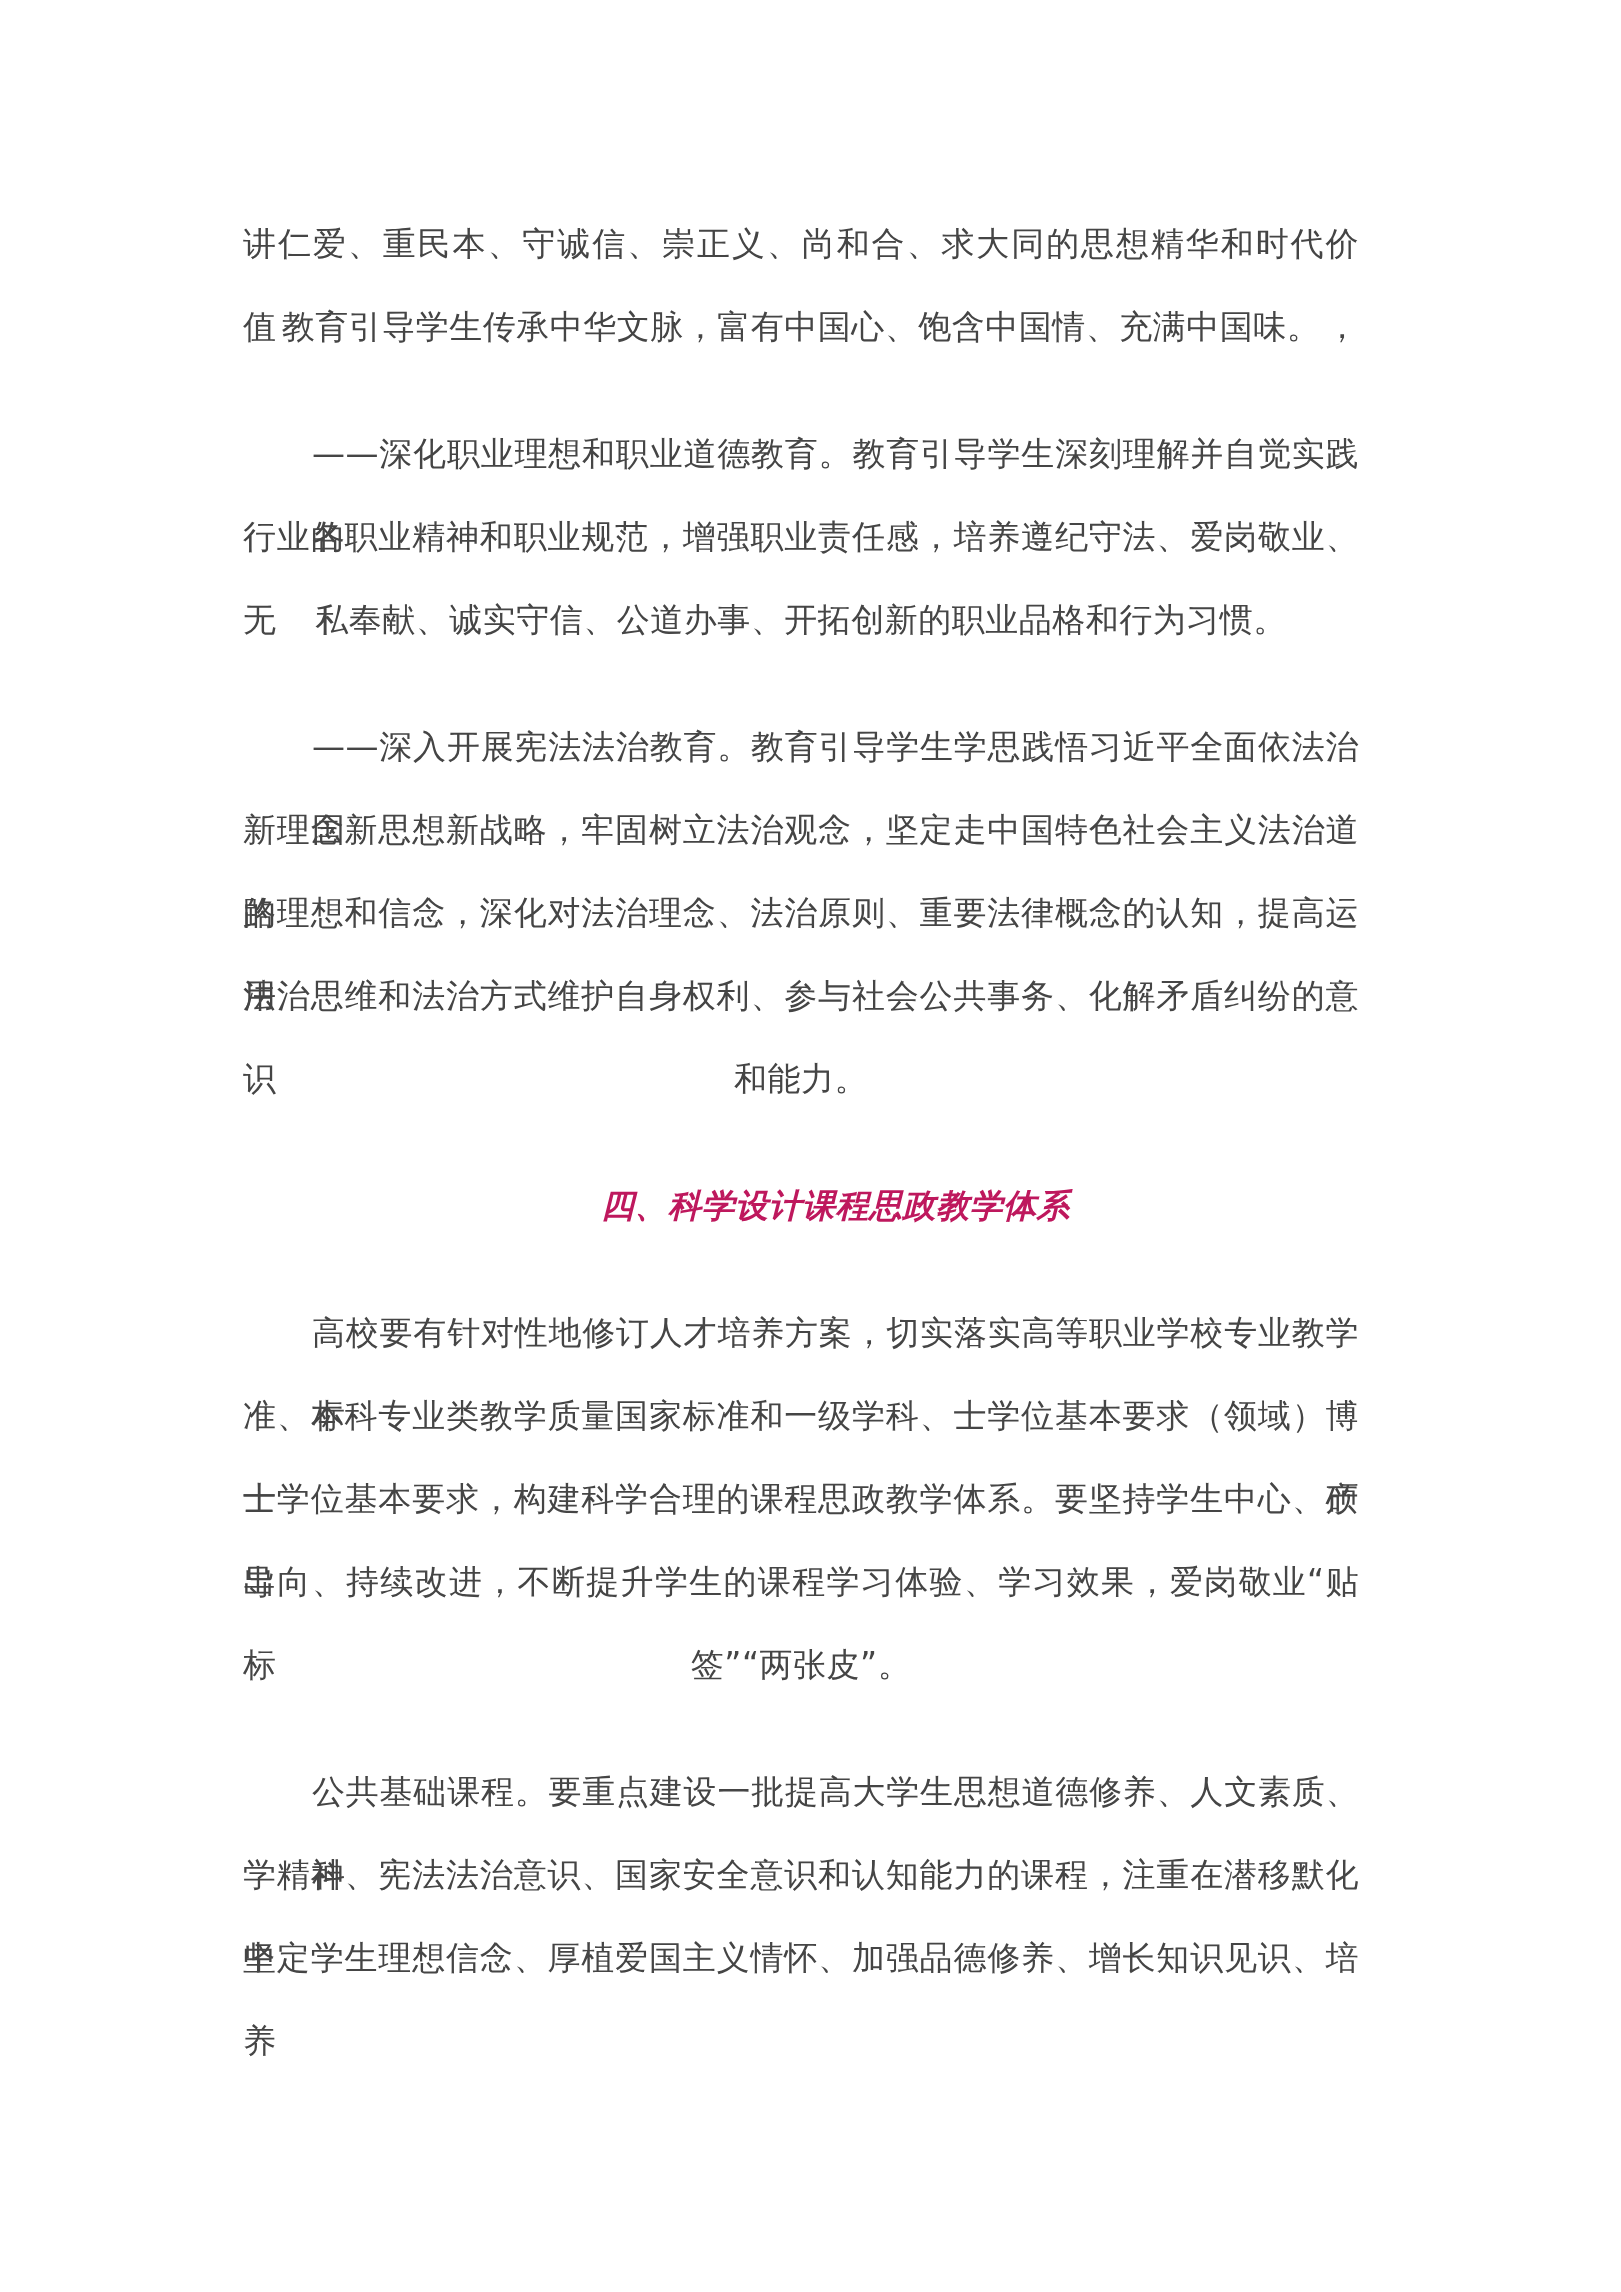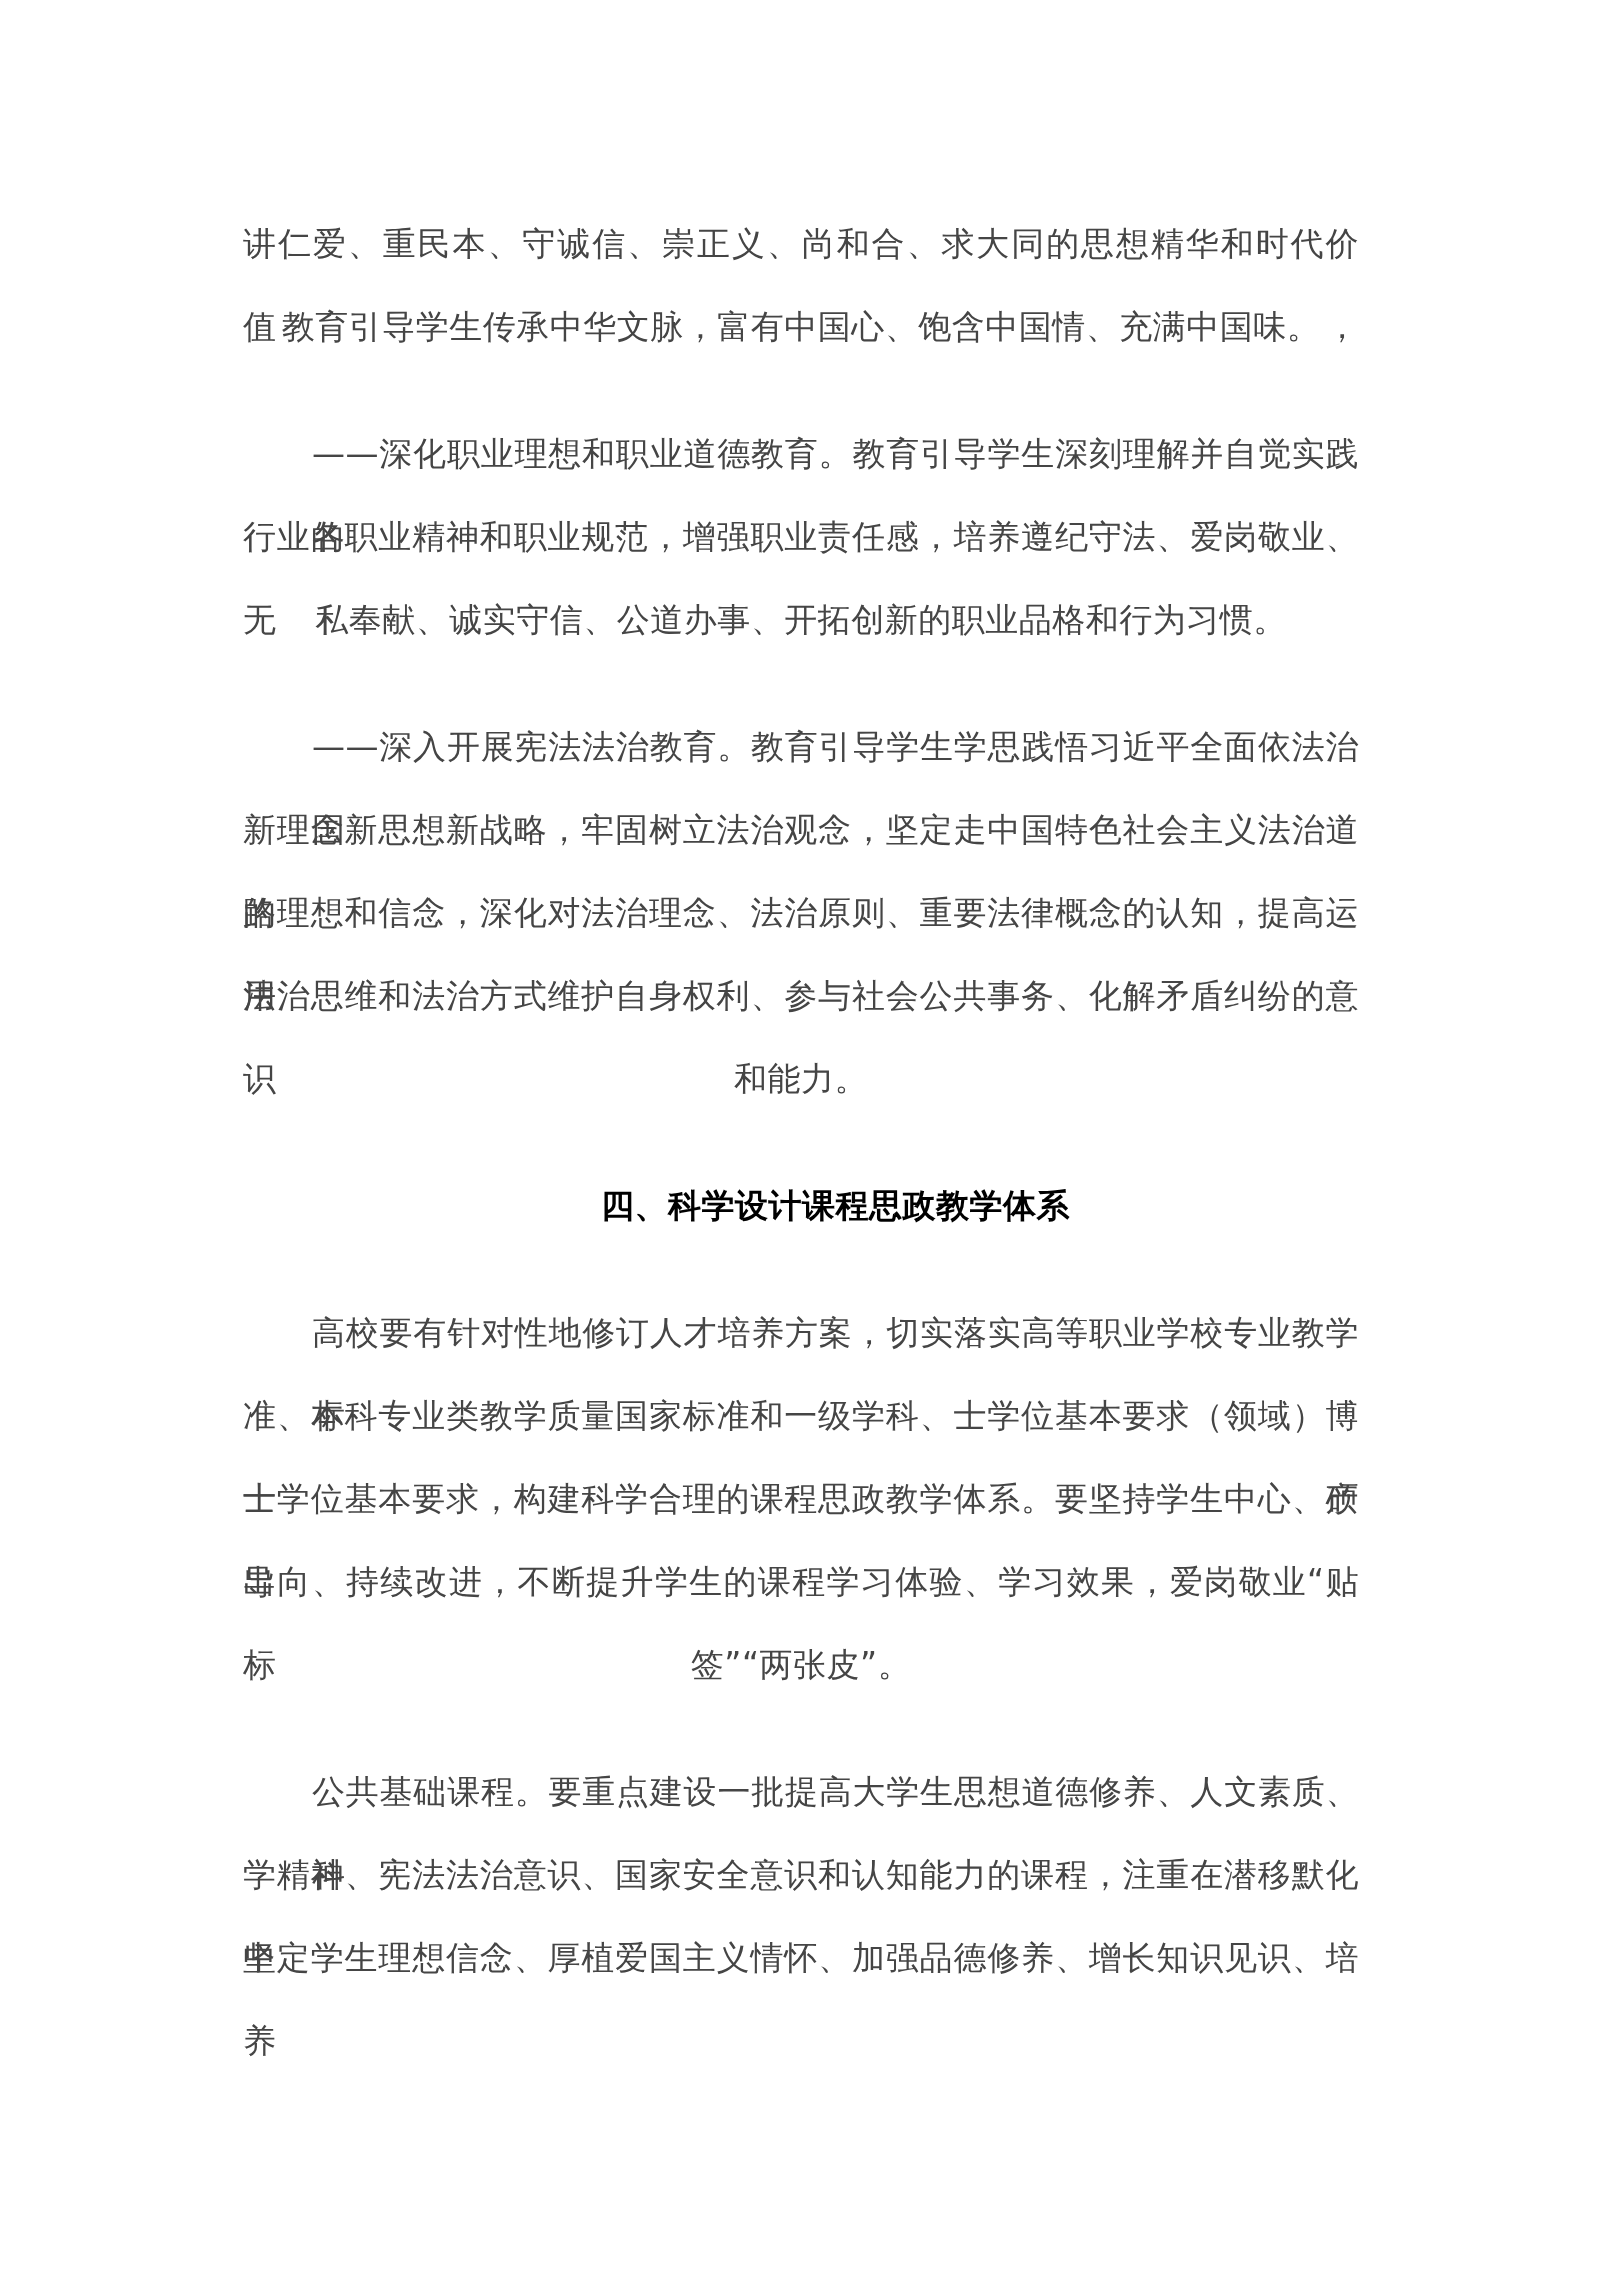--- a/index.html
+++ b/index.html
@@ -37,21 +37,22 @@
   .line.full {
     white-space: normal;
     text-align: justify;
     text-align-last: justify;
   }
   .line.indent {
     padding-left: 69px;
   }
   .heading .line {
     font-weight: bold;
-    color: #000000;
+    color: #be185d;
+    font-style: italic;
   }
 </style>
 </head>
 <body>
 
 <div class="page">
 
   <div class="para">
     <div class="line full">讲仁爱、重民本、守诚信、崇正义、尚和合、求大同的思想精华和时代价值，</div>
     <div class="line">教育引导学生传承中华文脉，富有中国心、饱含中国情、充满中国味。</div>

